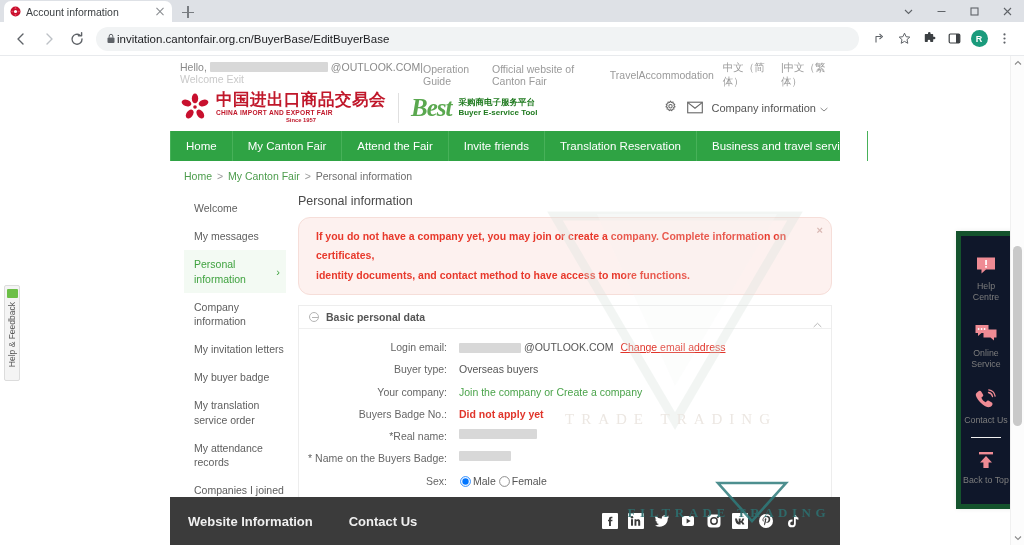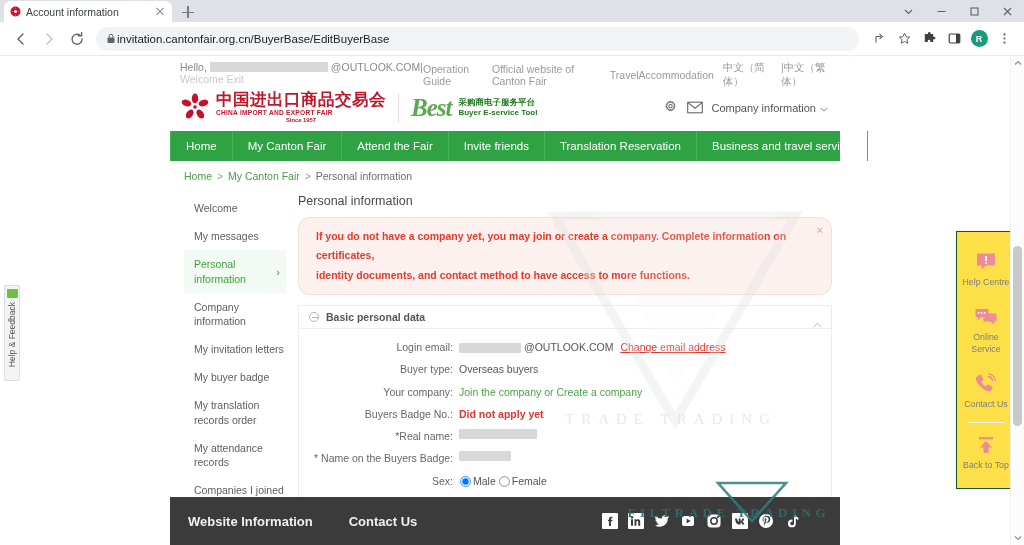--- a/index.html
+++ b/index.html
@@ -182,21 +182,21 @@
   }
   .card-head .t { font-size:10.5px; color:#555; font-weight:bold; }
   .caret-up {
     position:absolute; right:10px; top:8px; width:8px; height:8px;
   }
 
   .form { padding: 11px 0 8px 0; }
   .frow { display:flex; align-items:flex-start; margin-bottom:7px; }
   .flabel {
     width:160px; flex:none; text-align:right; font-size:10.5px; color:#666;
-    padding-right:6px; line-height:1.45;
+    padding-right:12px; line-height:1.45;
   }
   .fval { font-size:10.5px; color:#555; line-height:1.45; display:flex; align-items:center; gap:7px; flex-wrap:wrap;}
   .fval .redact { height:10px; }
   .link-green { color:#4aa34a; }
   .link-red { color:#e0352b; text-decoration:underline; }
   .strong-red { color:#e0352b; font-weight:bold; }
   .radios { display:flex; align-items:center; font-size:10.5px; color:#555; }
   .radios input { margin:0 1px 0 0; vertical-align:middle; transform:scale(.82); }
   .radios label { margin-right:2px; }
 
@@ -213,22 +213,22 @@
     position:absolute; left:0; bottom:0; width:670px; height:48px;
     background:#3b3b3b; display:flex; align-items:center; padding: 0 10px 0 18px;
   }
   .footer .fl { display:flex; gap:36px; }
   .footer .fl a { color:#f0f0f0; font-size:13px; text-decoration:none; font-weight:bold; }
   .social { margin-left:auto; display:flex; gap:10px; align-items:center; padding-right:30px;}
   .social .s { width:16px; height:16px; }
 
   
   .floatpanel {
-    position:absolute; right:8px; top:175px; width:60px; background:#fde047;
-    border:1px solid #14532d; box-shadow: 0 0 5px rgba(0,0,0,.07);
+    position:absolute; right:8px; top:175px; width:60px; background:#0f172a;
+    border:5px solid #14532d; box-shadow: 0 0 5px rgba(0,0,0,.07);
     padding: 10px 0 8px 0;
   }
   .fp-item { text-align:center; padding: 9px 2px; }
   .fp-item .ic { height:22px; display:flex; align-items:center; justify-content:center; }
   .fp-item .lb { font-size:8.8px; color:#7d7d7d; margin-top:4px; line-height:1.3; }
   .fp-sep { height:1px; background:#f0f0f0; margin: 2px 10px; }
 
   
   .feedback {
     position:absolute; left:4px; top:229px; width:16px; height:96px;
@@ -486,21 +486,21 @@
         <div class="sidebar">
           <div class="sb-item">Welcome</div>
           <div class="sb-item">My messages</div>
           <div class="sb-item active">
             <span>Personal information</span>
             <span class="chev">›</span>
           </div>
           <div class="sb-item">Company information</div>
           <div class="sb-item">My invitation letters</div>
           <div class="sb-item">My buyer badge</div>
-          <div class="sb-item">My translation records order</div>
+          <div class="sb-item">My translation service order</div>
           <div class="sb-item">My attendance records</div>
           <div class="sb-item">Companies I joined</div>
           <div class="sb-item">Change password</div>
           <div class="sb-item">Invite friends</div>
         </div>
 
         <div class="content">
           <div class="page-title">Personal information</div>
 
           <div class="alert">

